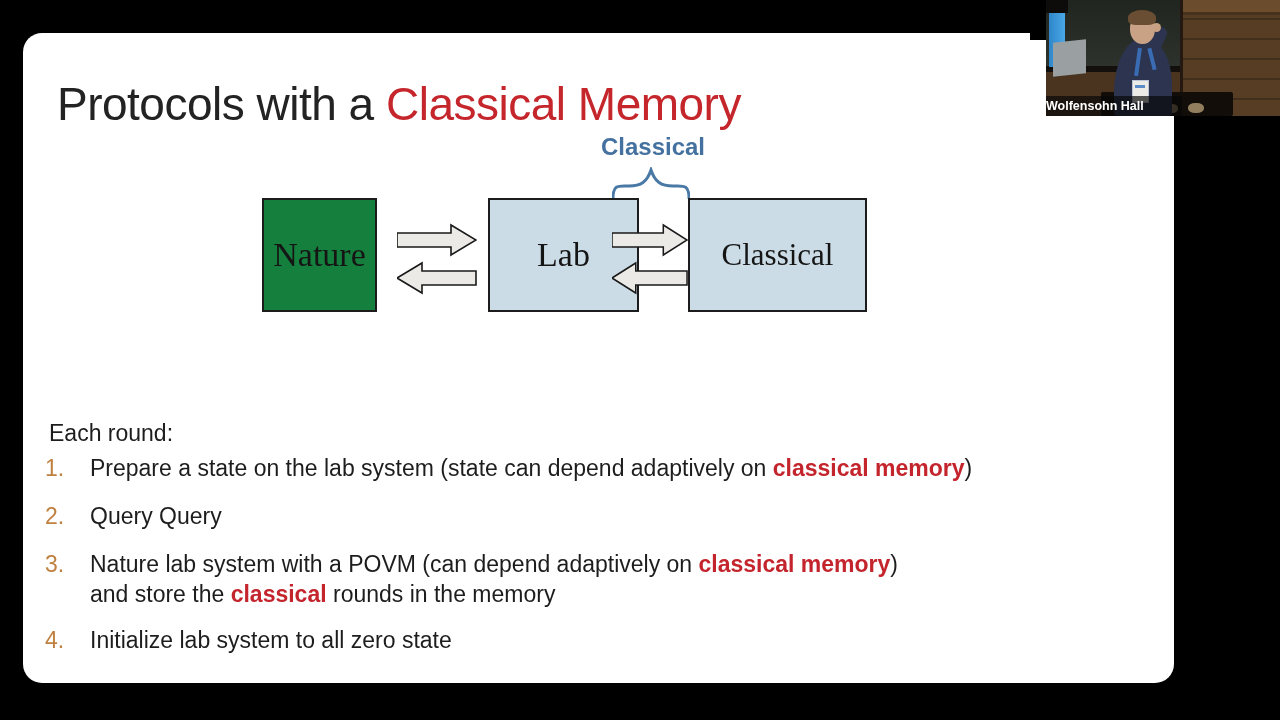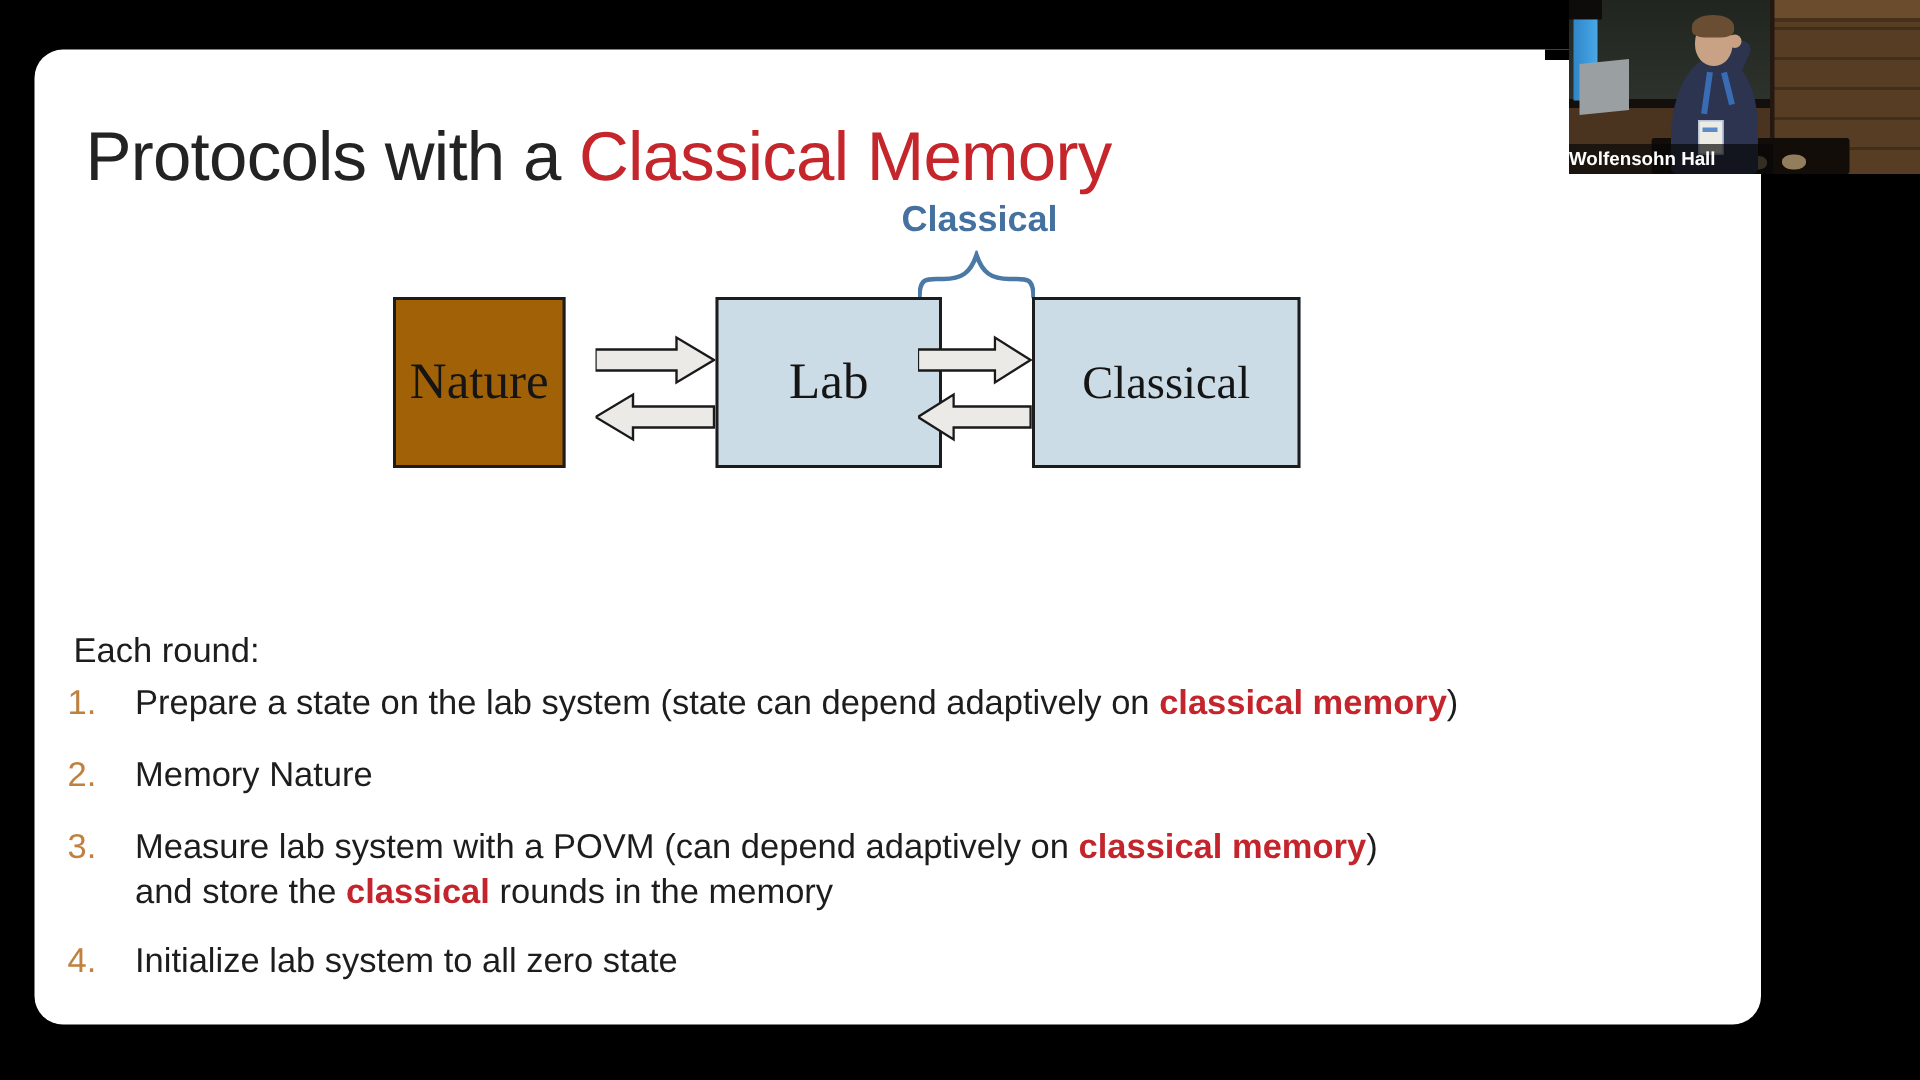--- a/index.html
+++ b/index.html
@@ -12,22 +12,22 @@
          color:#232323;letter-spacing:-0.5px;white-space:nowrap;}
   .title .hl{color:#c5262c;}
 
   
   .dg-label{position:absolute;left:569px;top:100px;width:122px;text-align:center;
             font-size:24px;font-weight:bold;color:#44719f;}
   .brace{position:absolute;left:589px;top:134px;width:78px;height:32px;}
   .box{position:absolute;top:165px;height:114px;box-sizing:border-box;border:2px solid #1c1c1c;
        display:flex;flex-direction:column;align-items:center;justify-content:center;
        font-family:"Liberation Serif",serif;color:#151515;}
-  .box-nature{left:239px;width:115px;background:#a16207;font-size:34px;}
-  .box-lab{left:454px;width:151px;background:#ccdce6;font-size:34px;}
+  .box-nature{left:239px;width:115px;background:#15803d;font-size:34px;}
+  .box-lab{left:465px;width:151px;background:#ccdce6;font-size:34px;}
   .box-mem{left:665px;width:179px;background:#ccdce6;font-size:31px;line-height:36px;}
   .arrow{position:absolute;}
 
   
   .bodyline{position:absolute;left:26px;font-size:23px;color:#1d1d1d;white-space:nowrap;}
   .serifT{font-family:"Liberation Serif",serif;}
   .li{position:absolute;left:22px;font-size:23px;color:#1d1d1d;line-height:30px;}
   .li .num{position:absolute;left:0;top:0;color:#c08140;}
   .li .t{display:block;margin-left:45px;white-space:pre-wrap;width:1020px;}
   .redb{color:#c4242c;font-weight:bold;}
@@ -118,26 +118,26 @@
 
     <div class="bodyline" style="top:387px">Each round:</div>
 
     <div class="li" style="top:420px">
       <span class="num">1.</span>
       <span class="t"><span>Prepare a state on the lab system (state can depend adaptively on </span><span class="redb">classical memory</span><span>)</span></span>
     </div>
 
     <div class="li" style="top:468px">
       <span class="num">2.</span>
-      <span class="t">Memory Nature</span>
+      <span class="t">Query Query</span>
     </div>
 
     <div class="li" style="top:516px">
       <span class="num">3.</span>
-      <span class="t"><span>Measure lab system with a POVM (can depend adaptively on </span><span class="redb">classical memory</span><span>)</span><br><span>and store the </span><span class="redb">classical</span><span> rounds in the memory</span></span>
+      <span class="t"><span>Nature lab system with a POVM (can depend adaptively on </span><span class="redb">classical memory</span><span>)</span><br><span>and store the </span><span class="redb">classical</span><span> rounds in the memory</span></span>
     </div>
 
     <div class="li" style="top:592px">
       <span class="num">4.</span>
       <span class="t">Initialize lab system to all zero state</span>
     </div>
 
   </div>
 
   <div class="notch"></div>

